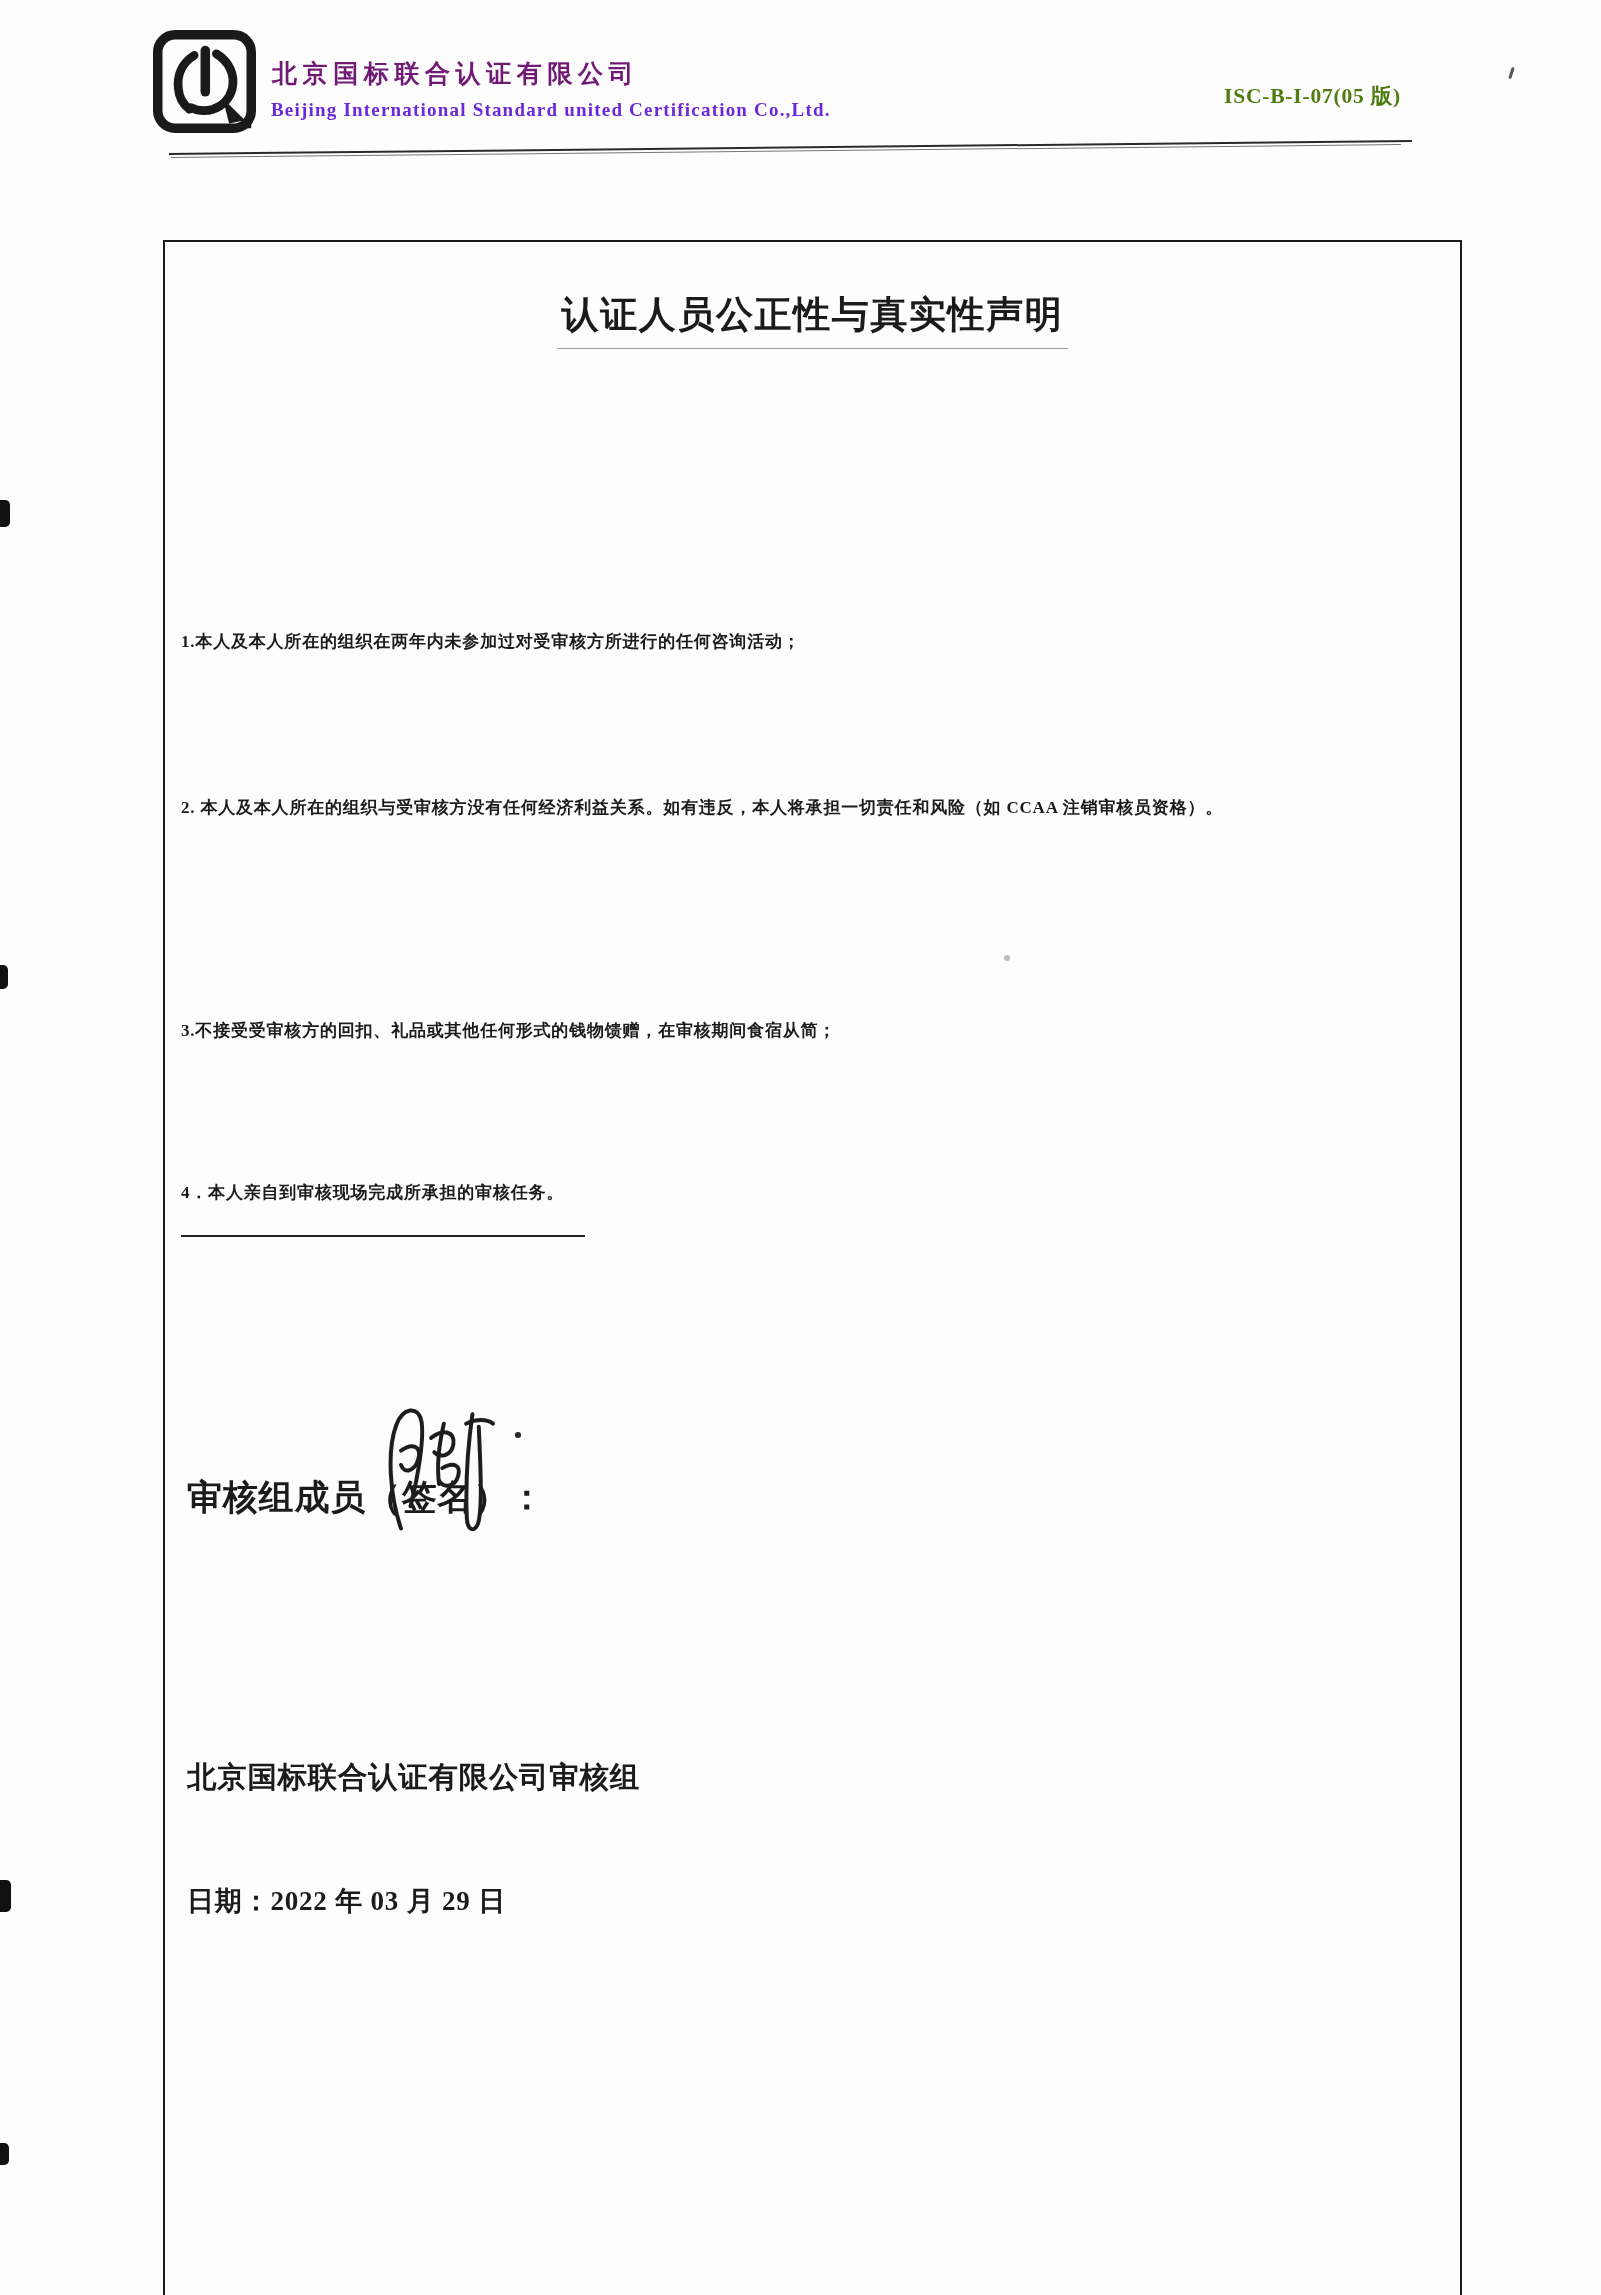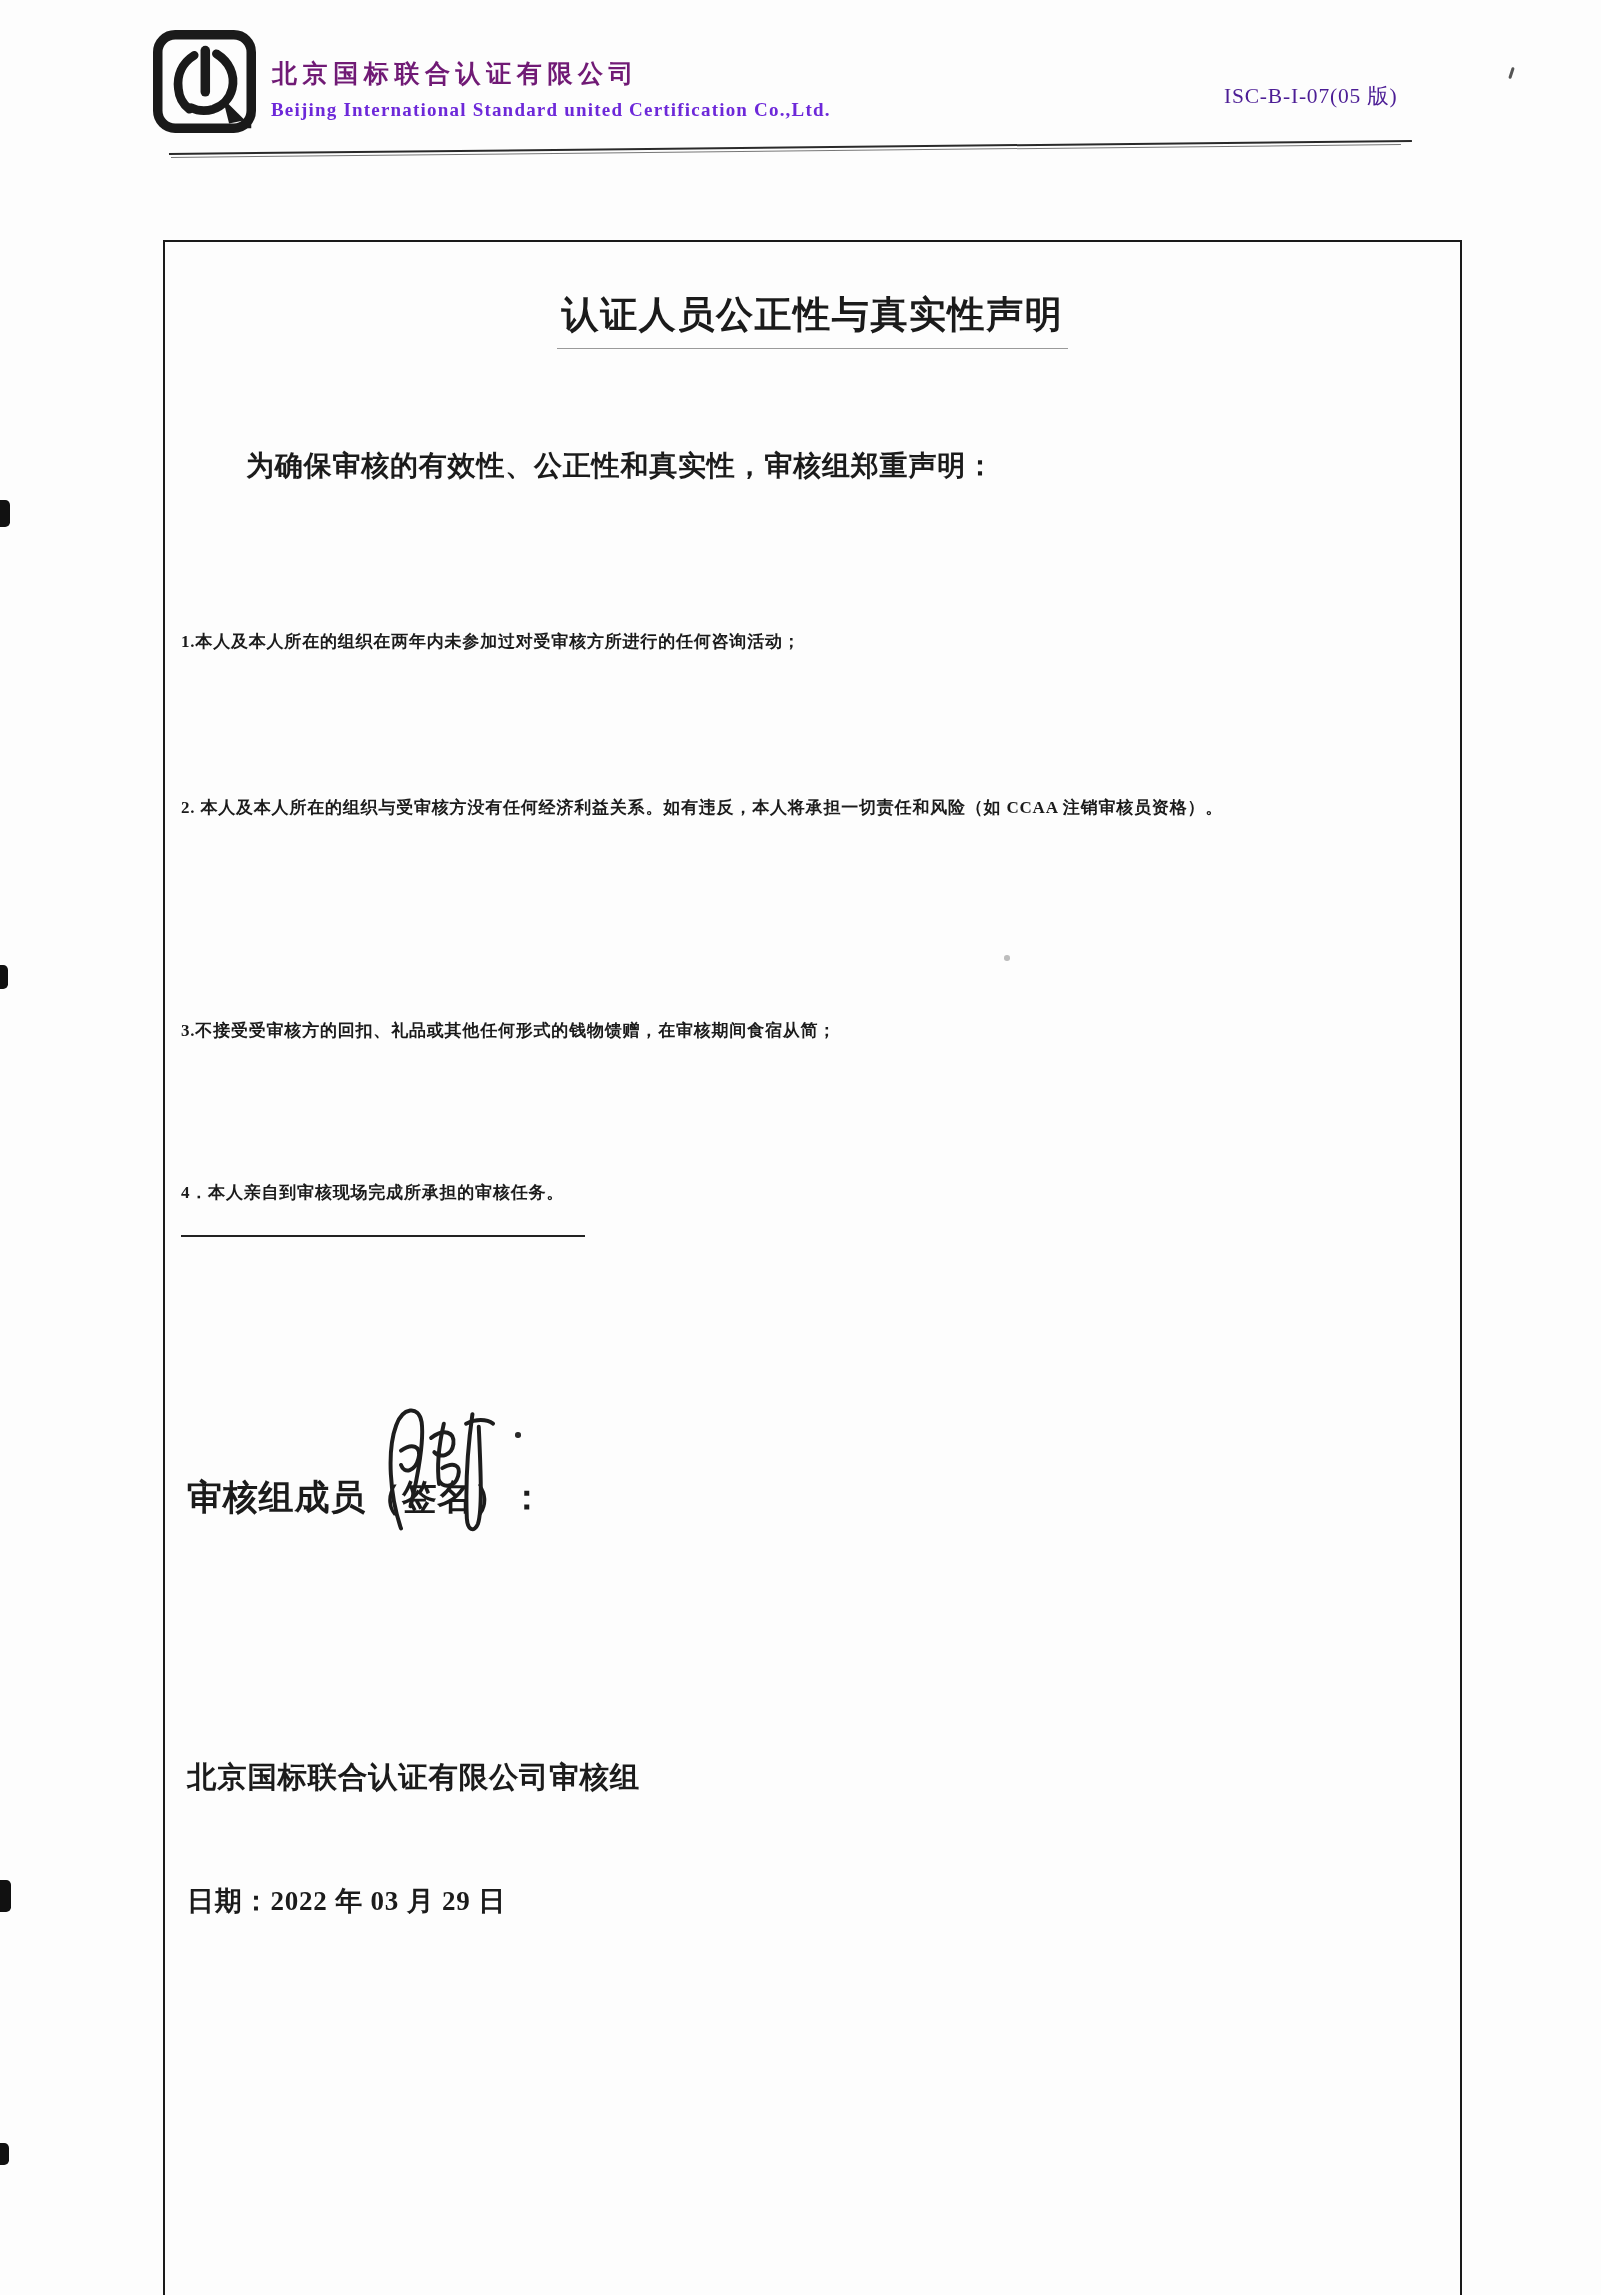--- a/index.html
+++ b/index.html
@@ -21,21 +21,21 @@
     font-size:25px; letter-spacing:5.6px; color:#701a75; font-weight:600;
     white-space:nowrap;
   }
   .company-en {
     position:absolute; left:271px; top:99px;
     font-size:19px; letter-spacing:1.2px; color:#6d28d9; font-weight:600;
     white-space:nowrap;
   }
   .form-code {
     position:absolute; left:1224px; top:81px;
-    font-size:21.5px; font-weight:400; color:#4c1d95; letter-spacing:0.8px;
+    font-size:21.5px; font-weight:700; color:#4d7c0f; letter-spacing:0.8px;
     white-space:nowrap;
   }
   .header-rule {
     position:absolute; left:169px; top:153px; width:1243px; height:6.4px;
     transform:rotate(-0.6deg); transform-origin:left center;
   }
   .header-rule .r1 { position:absolute; left:0; top:0; width:100%; height:2.4px; background:#2a2a2a; }
   .header-rule .r2 { position:absolute; left:1.6px; top:4px; width:99%; height:0.8px; background:#777; }
 
   
@@ -133,21 +133,20 @@
   <div class="r1"></div>
     <div class="r2"></div>
 </div>
 
 <div class="doc-box">
 
   <div class="doc-title">
     <span>认证人员公正性与真实性声明</span>
   </div>
 
-  <div class="intro">为确保审核的有效性、公正性和真实性，审核组郑重声明：</div>
 
   <p class="item item-1">1.本人及本人所在的组织在两年内未参加过对受审核方所进行的任何咨询活动；</p>
 
   <p class="item item-2">2. 本人及本人所在的组织与受审核方没有任何经济利益关系。如有违反，本人将承担一切责任和风险（如 CCAA 注销审核员资格）。</p>
 
   <p class="item item-3">3.不接受受审核方的回扣、礼品或其他任何形式的钱物馈赠，在审核期间食宿从简；</p>
 
   <p class="item item-4">
     <span>4．本人亲自到审核现场完成所承担的审核任务。</span>
   </p>

